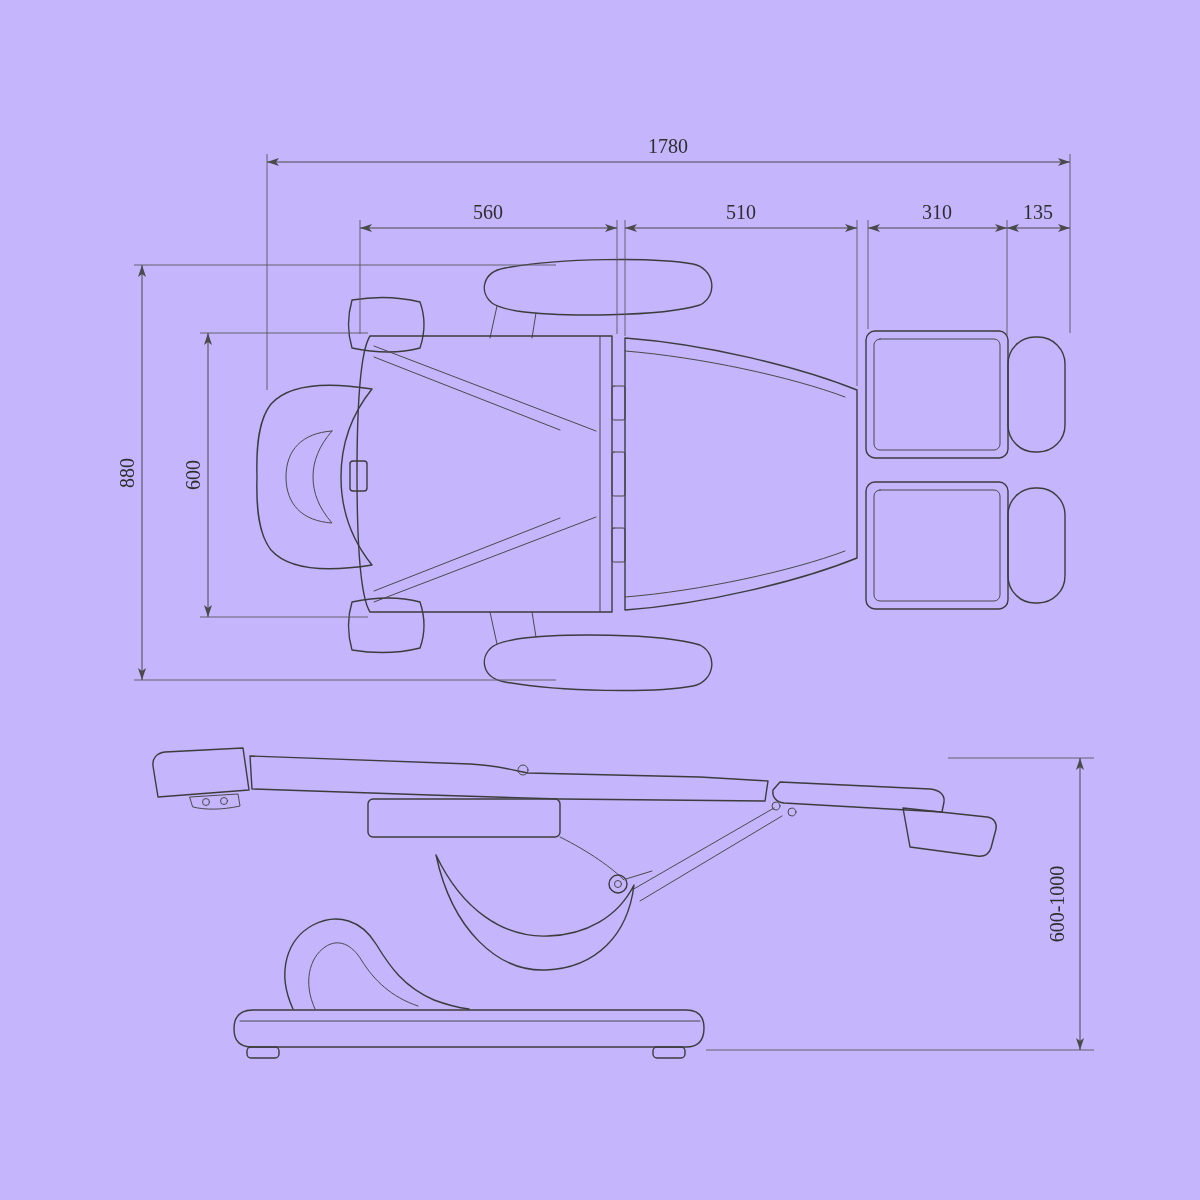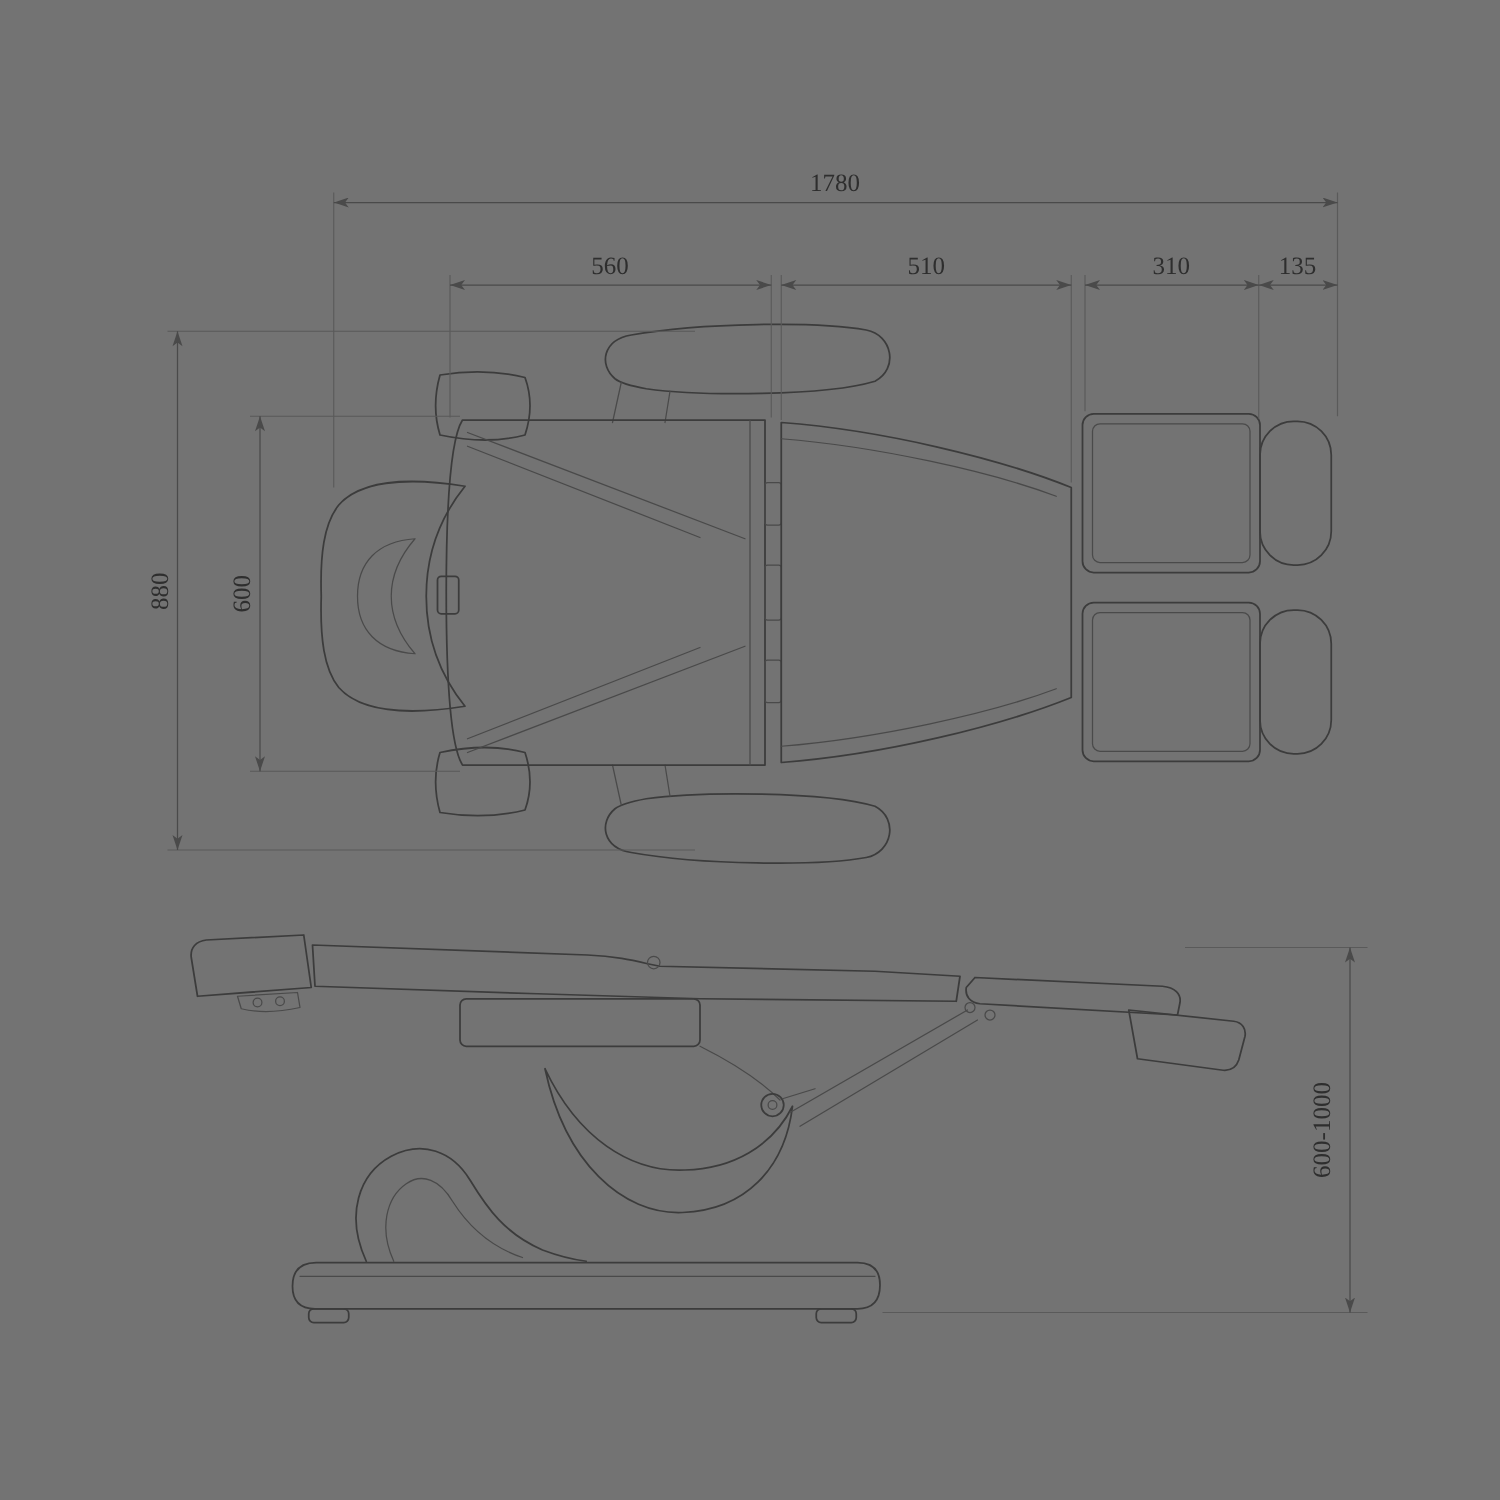--- a/index.html
+++ b/index.html
@@ -1,16 +1,16 @@
 <!DOCTYPE html>
 <html><head>
 <meta charset="utf-8">
 <style>
   html,body{margin:0;padding:0;background:#ffffff;}
-  .stage{width:1200px;height:1200px;background:#737373;position:relative;overflow:hidden;}
+  .stage{width:1200px;height:1200px;background:#c4b5fd;position:relative;overflow:hidden;}
   svg{display:block;}
   .ch{fill:none;stroke:#3c3c3c;stroke-width:1.4;stroke-linejoin:round;stroke-linecap:round;}
   .chThin{fill:none;stroke:#4a4a4a;stroke-width:1;stroke-linejoin:round;stroke-linecap:round;}
   .dim{stroke:#4a4a4a;stroke-width:1;fill:none;}
   .ext{stroke:#5a5a5a;stroke-width:0.9;fill:none;}
   .dimtext{font-family:"Liberation Serif",serif;font-size:20px;fill:#2e2e2e;}
 </style>
 </head>
 <body>
 

